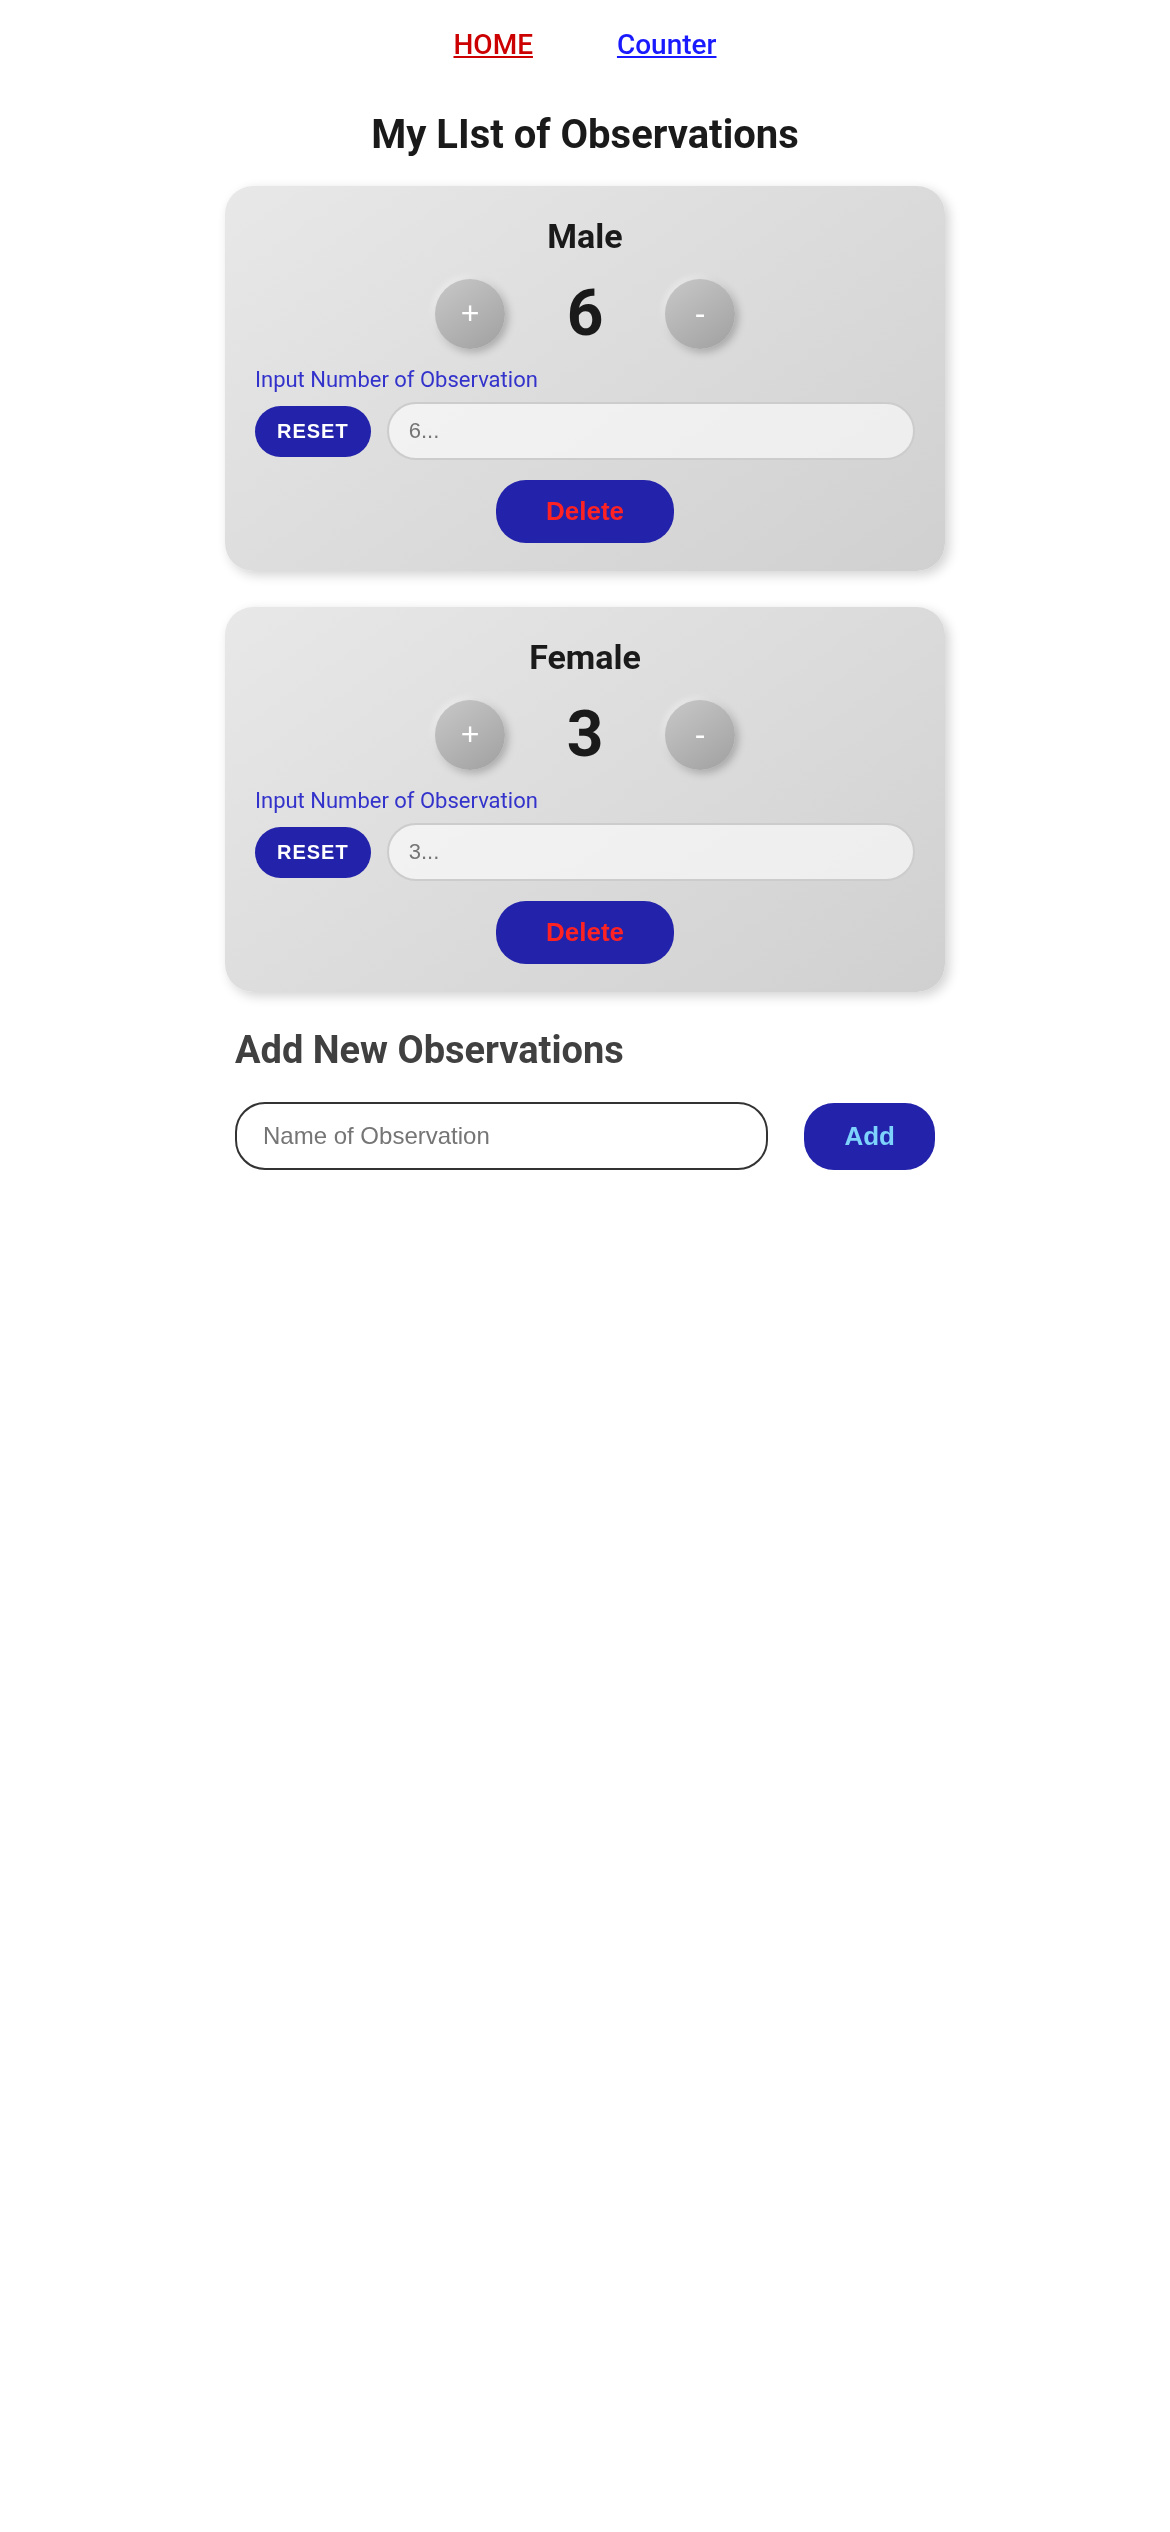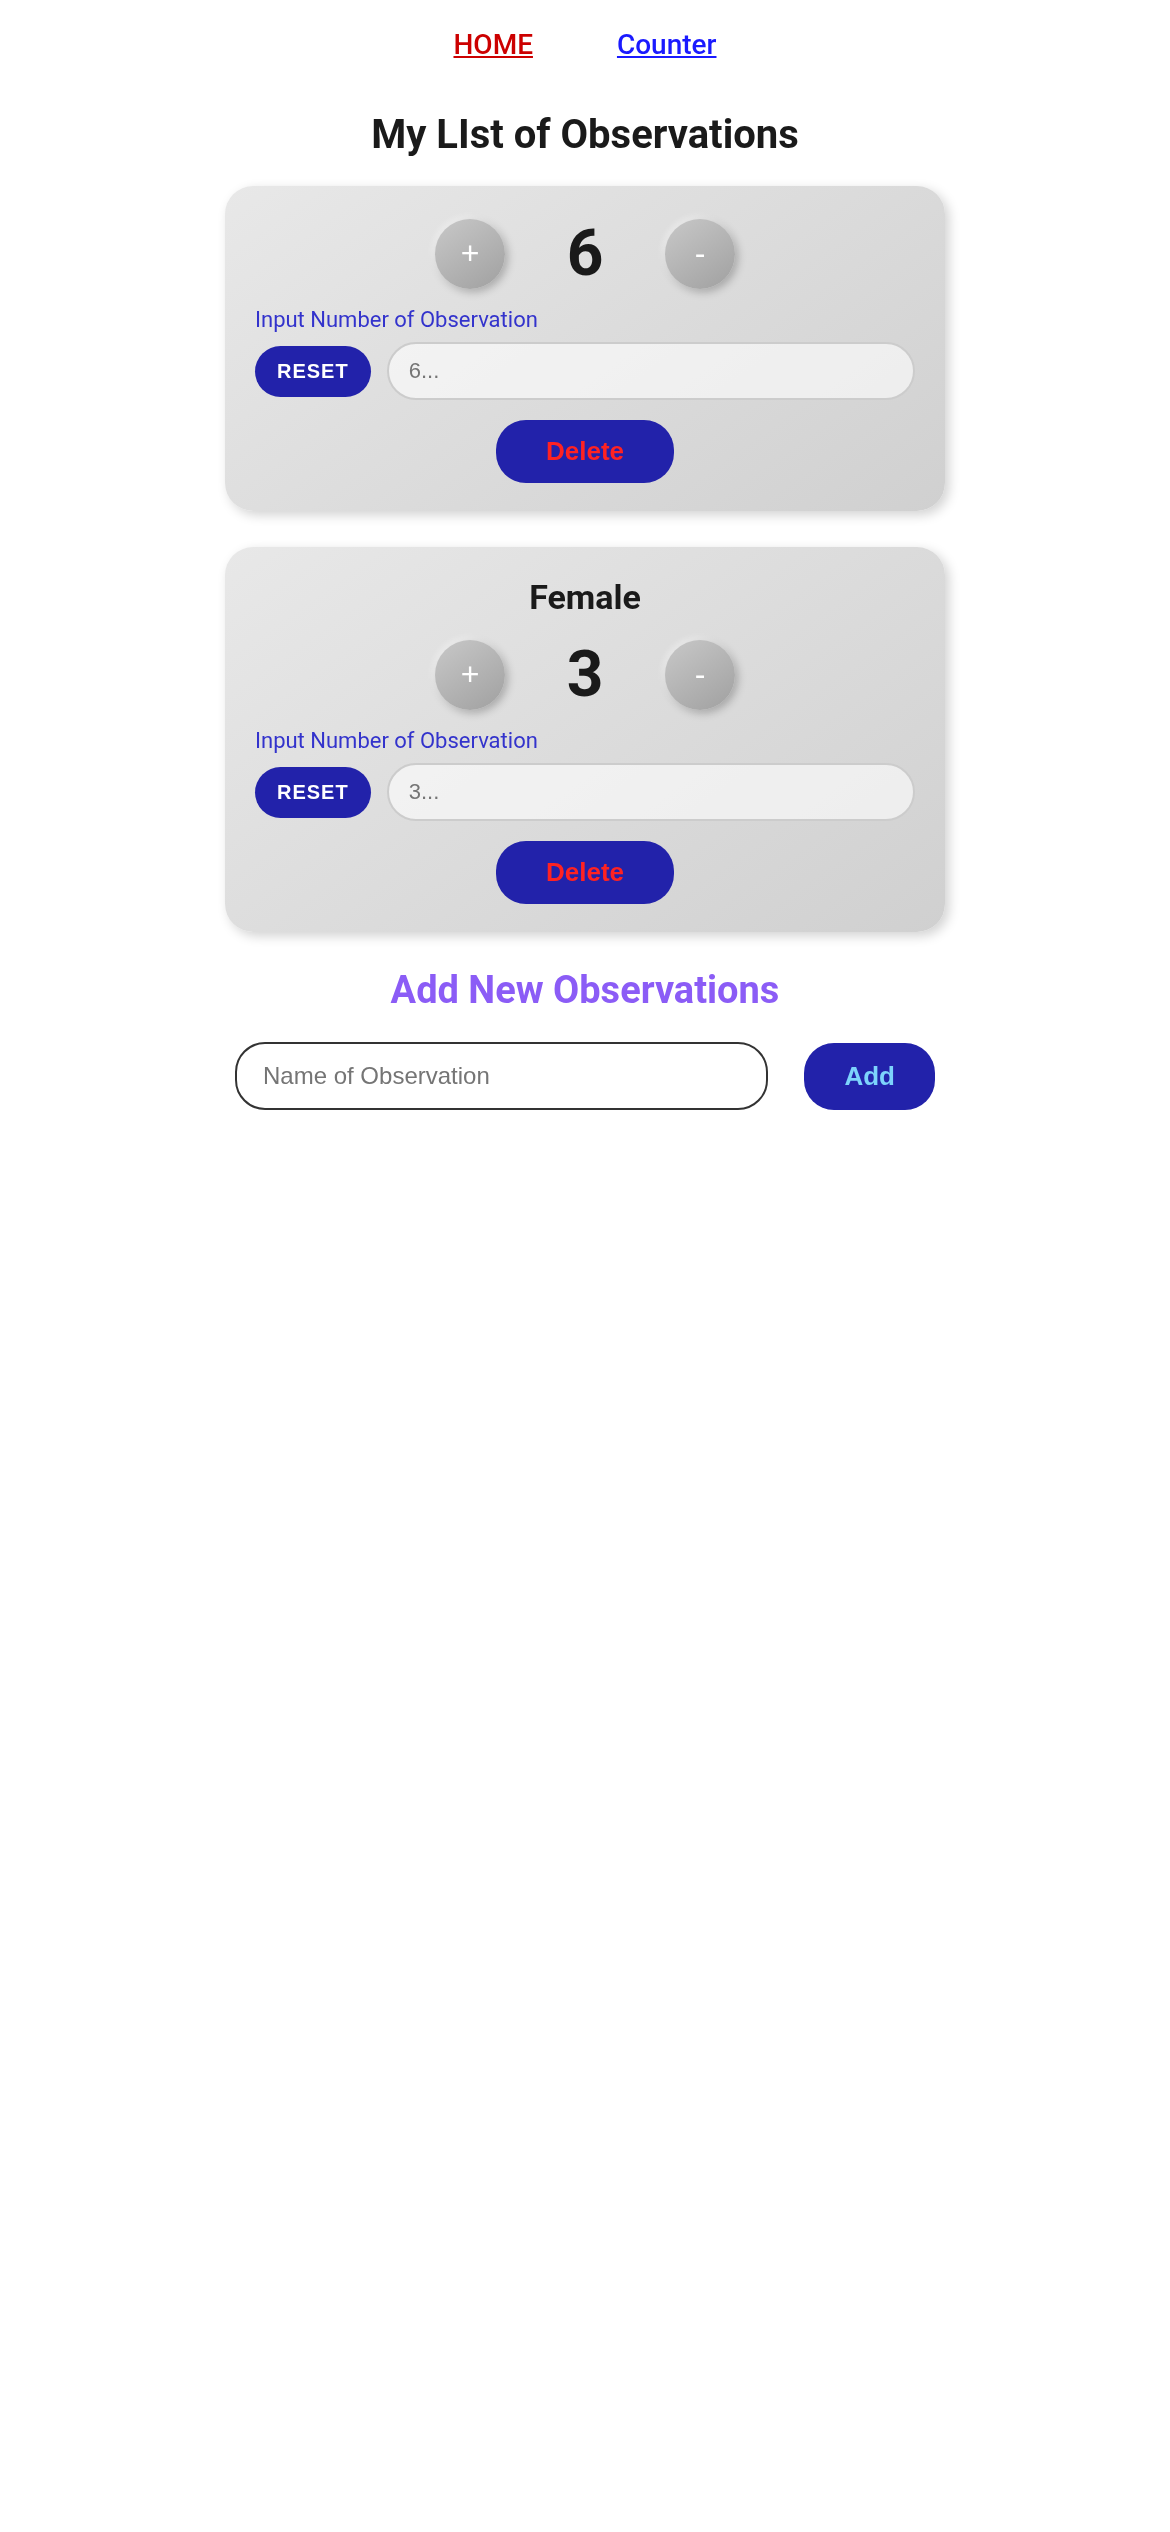--- a/index.html
+++ b/index.html
@@ -154,22 +154,22 @@
 
     
     .add-section {
       margin-top: 20px;
       padding: 0 10px;
     }
 
     .add-title {
       font-size: 38px;
       font-weight: 700;
-      color: #8b5cf6;
-      text-align: center;
+      color: #404040;
+      text-align: left;
       margin-bottom: 30px;
     }
 
     .add-row {
       display: flex;
       align-items: center;
       gap: 36px;
     }
 
     .add-input {
@@ -199,20 +199,21 @@
 
 <nav>
   <a class="home">HOME</a>
   <a class="counter">Counter</a>
 </nav>
 
 <h1 class="page-title">My LIst of Observations</h1>
 
 <div id="cards-container">
     <div class="obs-card">
+      <div class="obs-name">Male</div>
       <div class="counter-row">
         <button class="counter-btn">+</button>
         <div class="counter-value">6</div>
         <button class="counter-btn">-</button>
       </div>
       <div class="input-label">Input Number of Observation</div>
       <div class="reset-input-row">
         <button class="reset-btn">RESET</button>
         <input class="obs-input" type="text" placeholder="6..." style="">
       </div>

